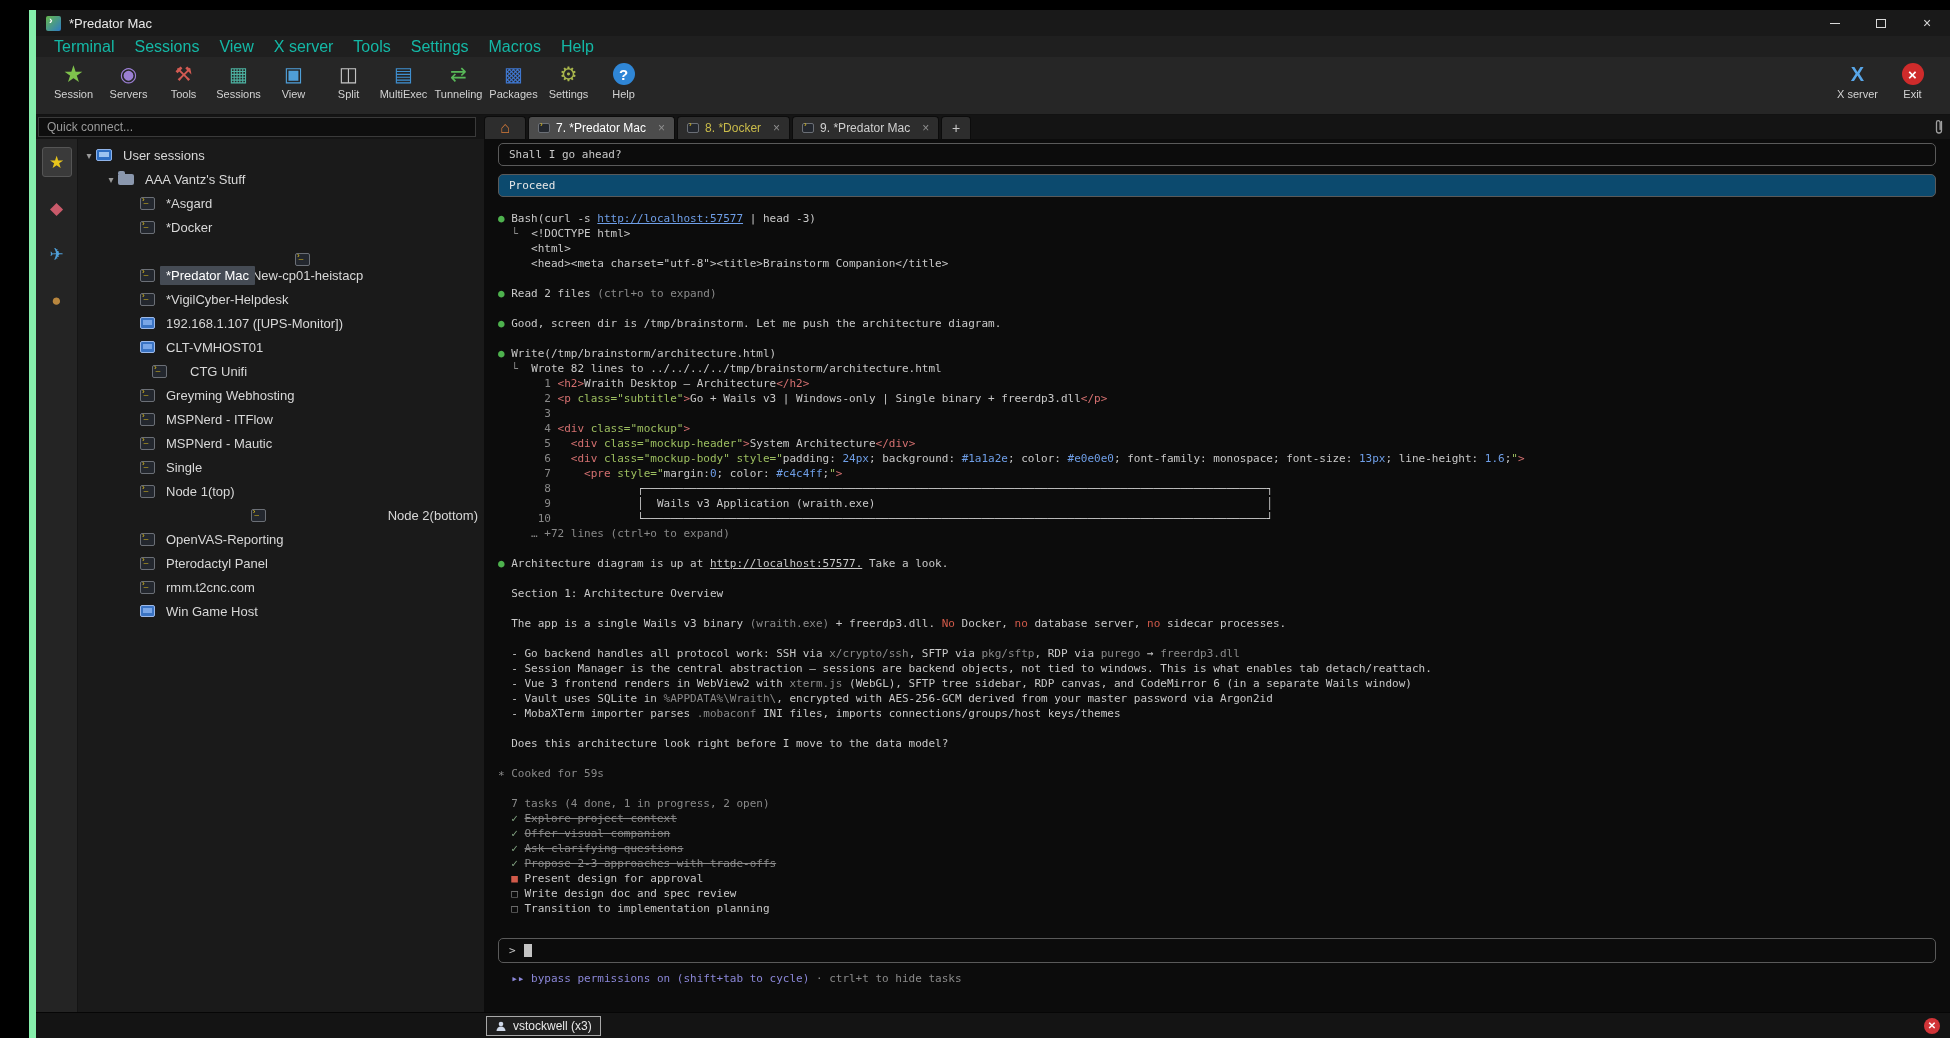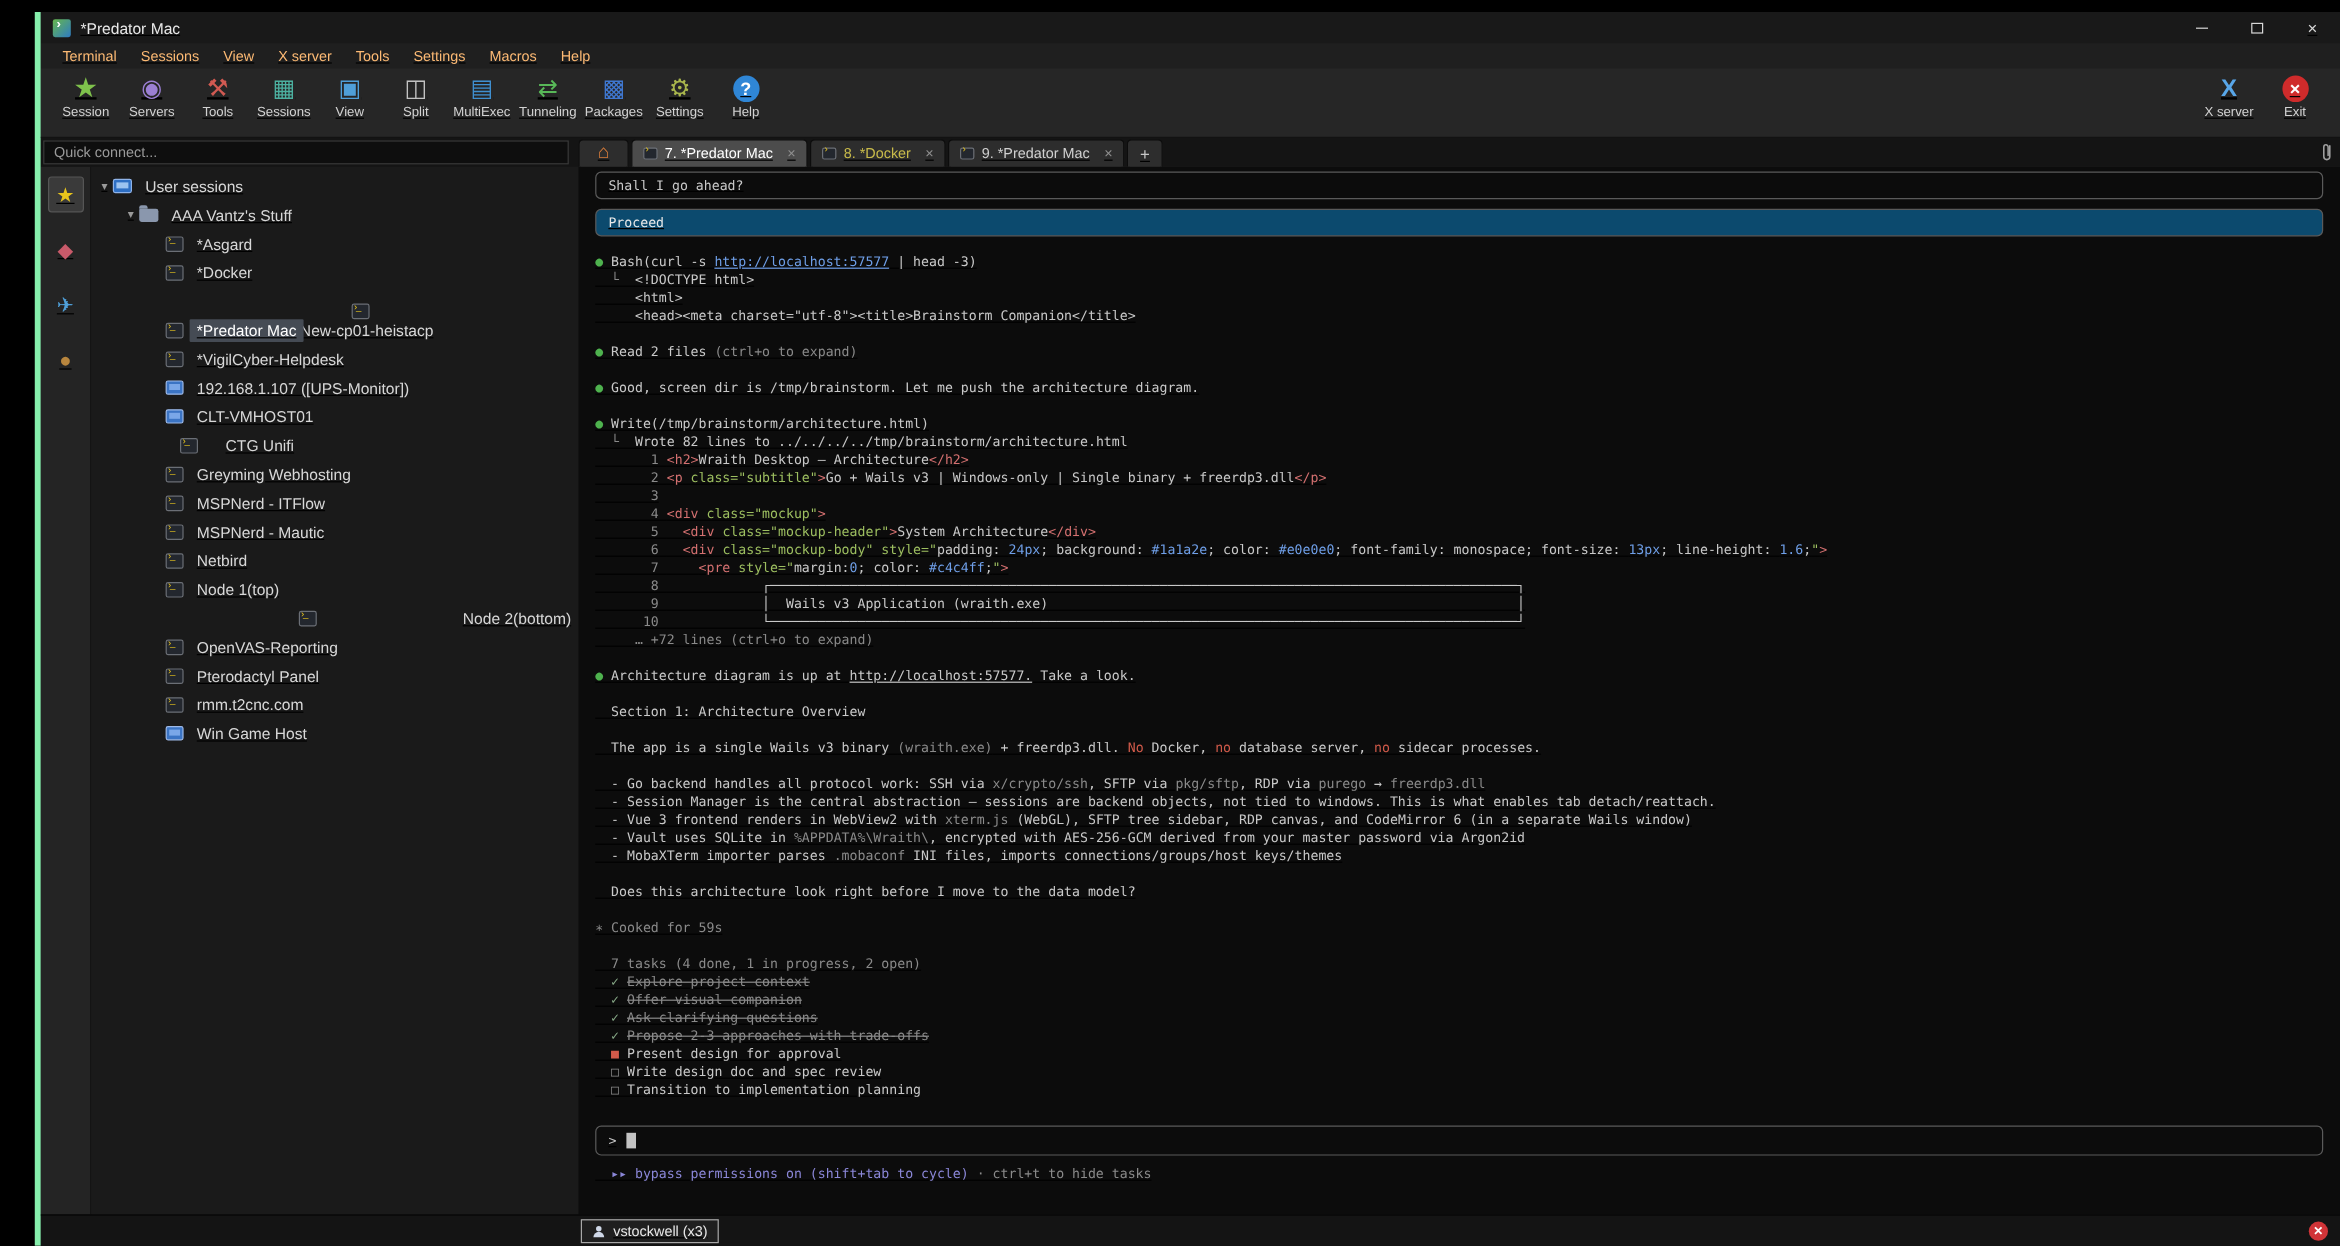--- a/index.html
+++ b/index.html
@@ -1,30 +1,30 @@
 <!DOCTYPE html>
 <html><head>
 <meta charset="utf-8">
 <style>
   *{margin:0;padding:0;box-sizing:border-box;}
   html,body{width:1950px;height:1038px;background:#000;overflow:hidden;font-family:"Liberation Sans",sans-serif;}
-  .window{position:absolute;left:29px;top:10px;width:1921px;height:1028px;background:#1f1f1f;display:flex;flex-direction:column;border-left:5px solid #86efac;text-decoration:underline;}
+  .window{position:absolute;left:29px;top:10px;width:1921px;height:1028px;background:#1f1f1f;display:flex;flex-direction:column;border-left:7px solid #86efac;}
 
   
   .titlebar{height:26px;background:#191919;display:flex;align-items:center;color:#e8e8e8;font-size:13px;flex:0 0 auto;}
   .app-icon{width:15px;height:15px;margin:0 8px 0 10px;border-radius:2px;background:linear-gradient(135deg,#67b84c,#2e7bc4);position:relative;}
   .app-icon::after{content:"›";position:absolute;left:3px;top:-2px;color:#fff;font-size:11px;font-weight:bold;}
   .win-controls{margin-left:auto;display:flex;height:100%;}
   .win-btn{width:46px;height:100%;display:flex;align-items:center;justify-content:center;color:#d8d8d8;font-size:14px;}
   .glyph-min{display:inline-block;width:10px;height:1px;background:#d8d8d8;}
   .glyph-max{display:inline-block;width:10px;height:9px;border:1px solid #d8d8d8;}
 
   
   .menubar{height:21px;background:#1f1f1f;display:flex;align-items:center;padding-left:8px;flex:0 0 auto;}
-  .menu-item{padding:0 10px;color:#fdba74;font-size:12px;cursor:default;}
+  .menu-item{padding:0 10px;color:#14b8a6;font-size:16px;cursor:default;}
 
   
   .toolbar{height:58px;background:#262626;display:flex;align-items:flex-start;padding:4px 10px 0 10px;border-bottom:1px solid #121212;flex:0 0 auto;}
   .tb-btn{width:55px;display:flex;flex-direction:column;align-items:center;gap:1px;}
   .tb-ico{width:26px;height:26px;display:flex;align-items:center;justify-content:center;font-size:20px;line-height:1;}
   .tb-circle{border-radius:50%;font-size:15px;font-weight:bold;width:22px;height:22px;margin:2px;}
   .tb-label{font-size:11px;color:#d2d2d2;}
   .tb-right{margin-left:auto;display:flex;}
 
   
@@ -294,21 +294,21 @@
           <span class="tree-label">MSPNerd - ITFlow</span>
         </div>
         <div class="tree-row" style="padding-left: 48px;">
           <span class="tree-chevron"></span>
           <span class="tree-ico ico-terminal"></span>
           <span class="tree-label">MSPNerd - Mautic</span>
         </div>
         <div class="tree-row" style="padding-left: 48px;">
           <span class="tree-chevron"></span>
           <span class="tree-ico ico-terminal"></span>
-          <span class="tree-label">Netbird</span>
+          <span class="tree-label">Single</span>
         </div>
         <div class="tree-row" style="padding-left: 48px;">
           <span class="tree-chevron"></span>
           <span class="tree-ico ico-terminal"></span>
           <span class="tree-label">Node 1(top)</span>
         </div>
         <div class="tree-row" style="padding-left: 48px; justify-content: space-between;">
           <span class="tree-chevron"></span>
           <span class="tree-ico ico-terminal"></span>
           <span class="tree-label">Node 2(bottom)</span>

